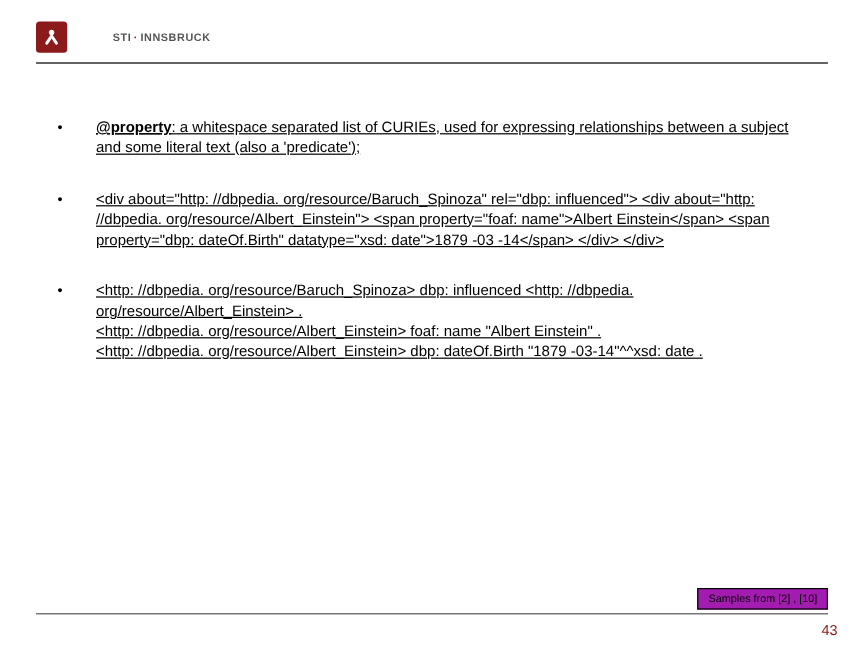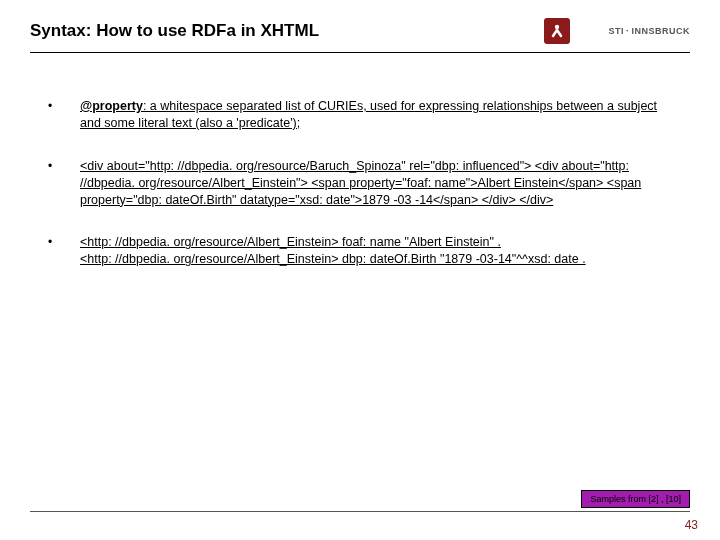--- a/index.html
+++ b/index.html
@@ -94,21 +94,20 @@
     right: 30px;
     bottom: 28px;
     border-top: 1px solid #555;
   }
   .triple-line { display: block; }
 </style>
 </head>
 <body>
 
 <div class="header">
-  <div class="title">Syntax: How to use RDFa in XHTML</div>
   <div class="logo-block">
     <div class="logo-square">
       <svg width="16" height="16" viewBox="0 0 16 16">
         <circle cx="8" cy="4" r="2.2" fill="#fff"></circle>
         <path d="M4 13 L8 7 L12 13" stroke="#fff" stroke-width="2.5" fill="none" stroke-linecap="round" stroke-linejoin="round"></path>
       </svg>
     </div>
     <div class="logo-text">
       <span>STI</span><span class="sep">·</span><span>INNSBRUCK</span>
     </div>
@@ -126,20 +125,21 @@
   </div>
 
   <div class="bullet-row">
     <div class="bullet-mark">•</div>
     <div class="bullet-body">&lt;div about="http: //dbpedia. org/resource/Baruch_Spinoza" rel="dbp: influenced"&gt; &lt;div about="http: //dbpedia. org/resource/Albert_Einstein"&gt; &lt;span property="foaf: name"&gt;Albert Einstein&lt;/span&gt; &lt;span property="dbp: dateOf.Birth" datatype="xsd: date"&gt;1879 -03 -14&lt;/span&gt; &lt;/div&gt; &lt;/div&gt;</div>
   </div>
 
   <div class="bullet-row">
     <div class="bullet-mark">•</div>
     <div class="bullet-body">
+      <span class="triple-line"> &lt;http: //dbpedia. org/resource/Baruch_Spinoza&gt; dbp: influenced &lt;http: //dbpedia. org/resource/Albert_Einstein&gt; .</span>
       <span class="triple-line">&lt;http: //dbpedia. org/resource/Albert_Einstein&gt; foaf: name "Albert Einstein" .</span>
       <span class="triple-line">&lt;http: //dbpedia. org/resource/Albert_Einstein&gt; dbp: dateOf.Birth "1879 -03-14"^^xsd: date .</span>
     </div>
   </div>
 
 </div>
 
 <div class="footer-line"></div>
 <div class="samples-box">Samples from [2] , [10]</div>
 <div class="page-num">43</div>

